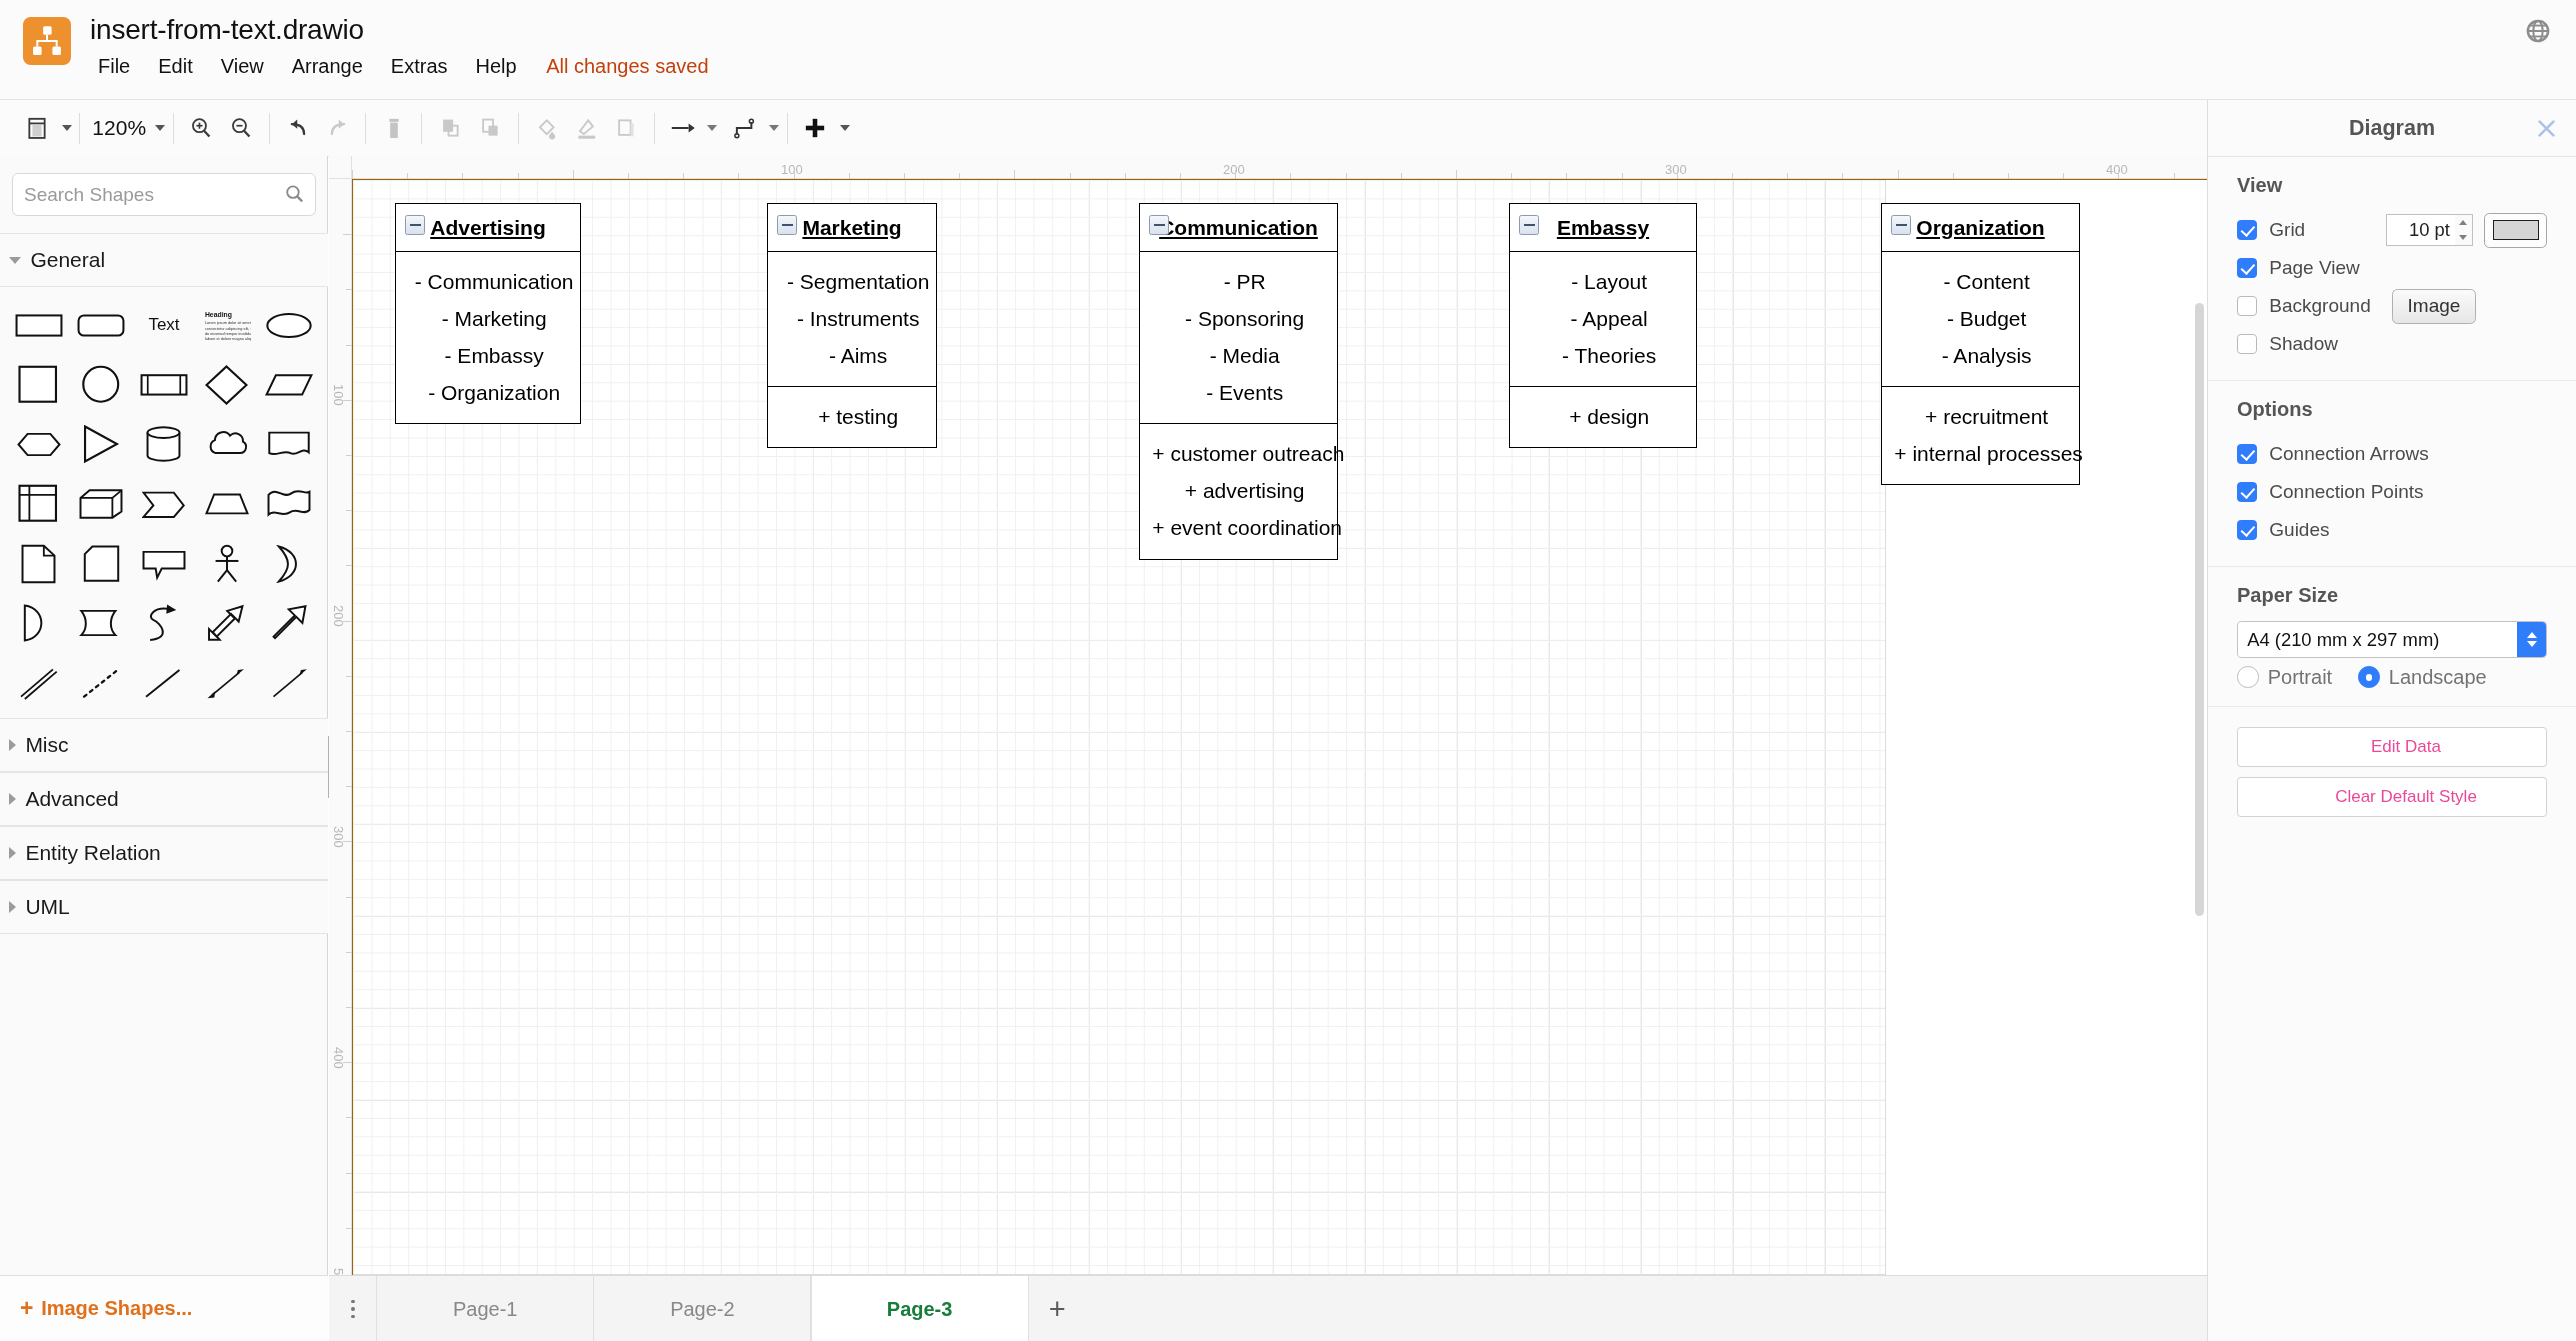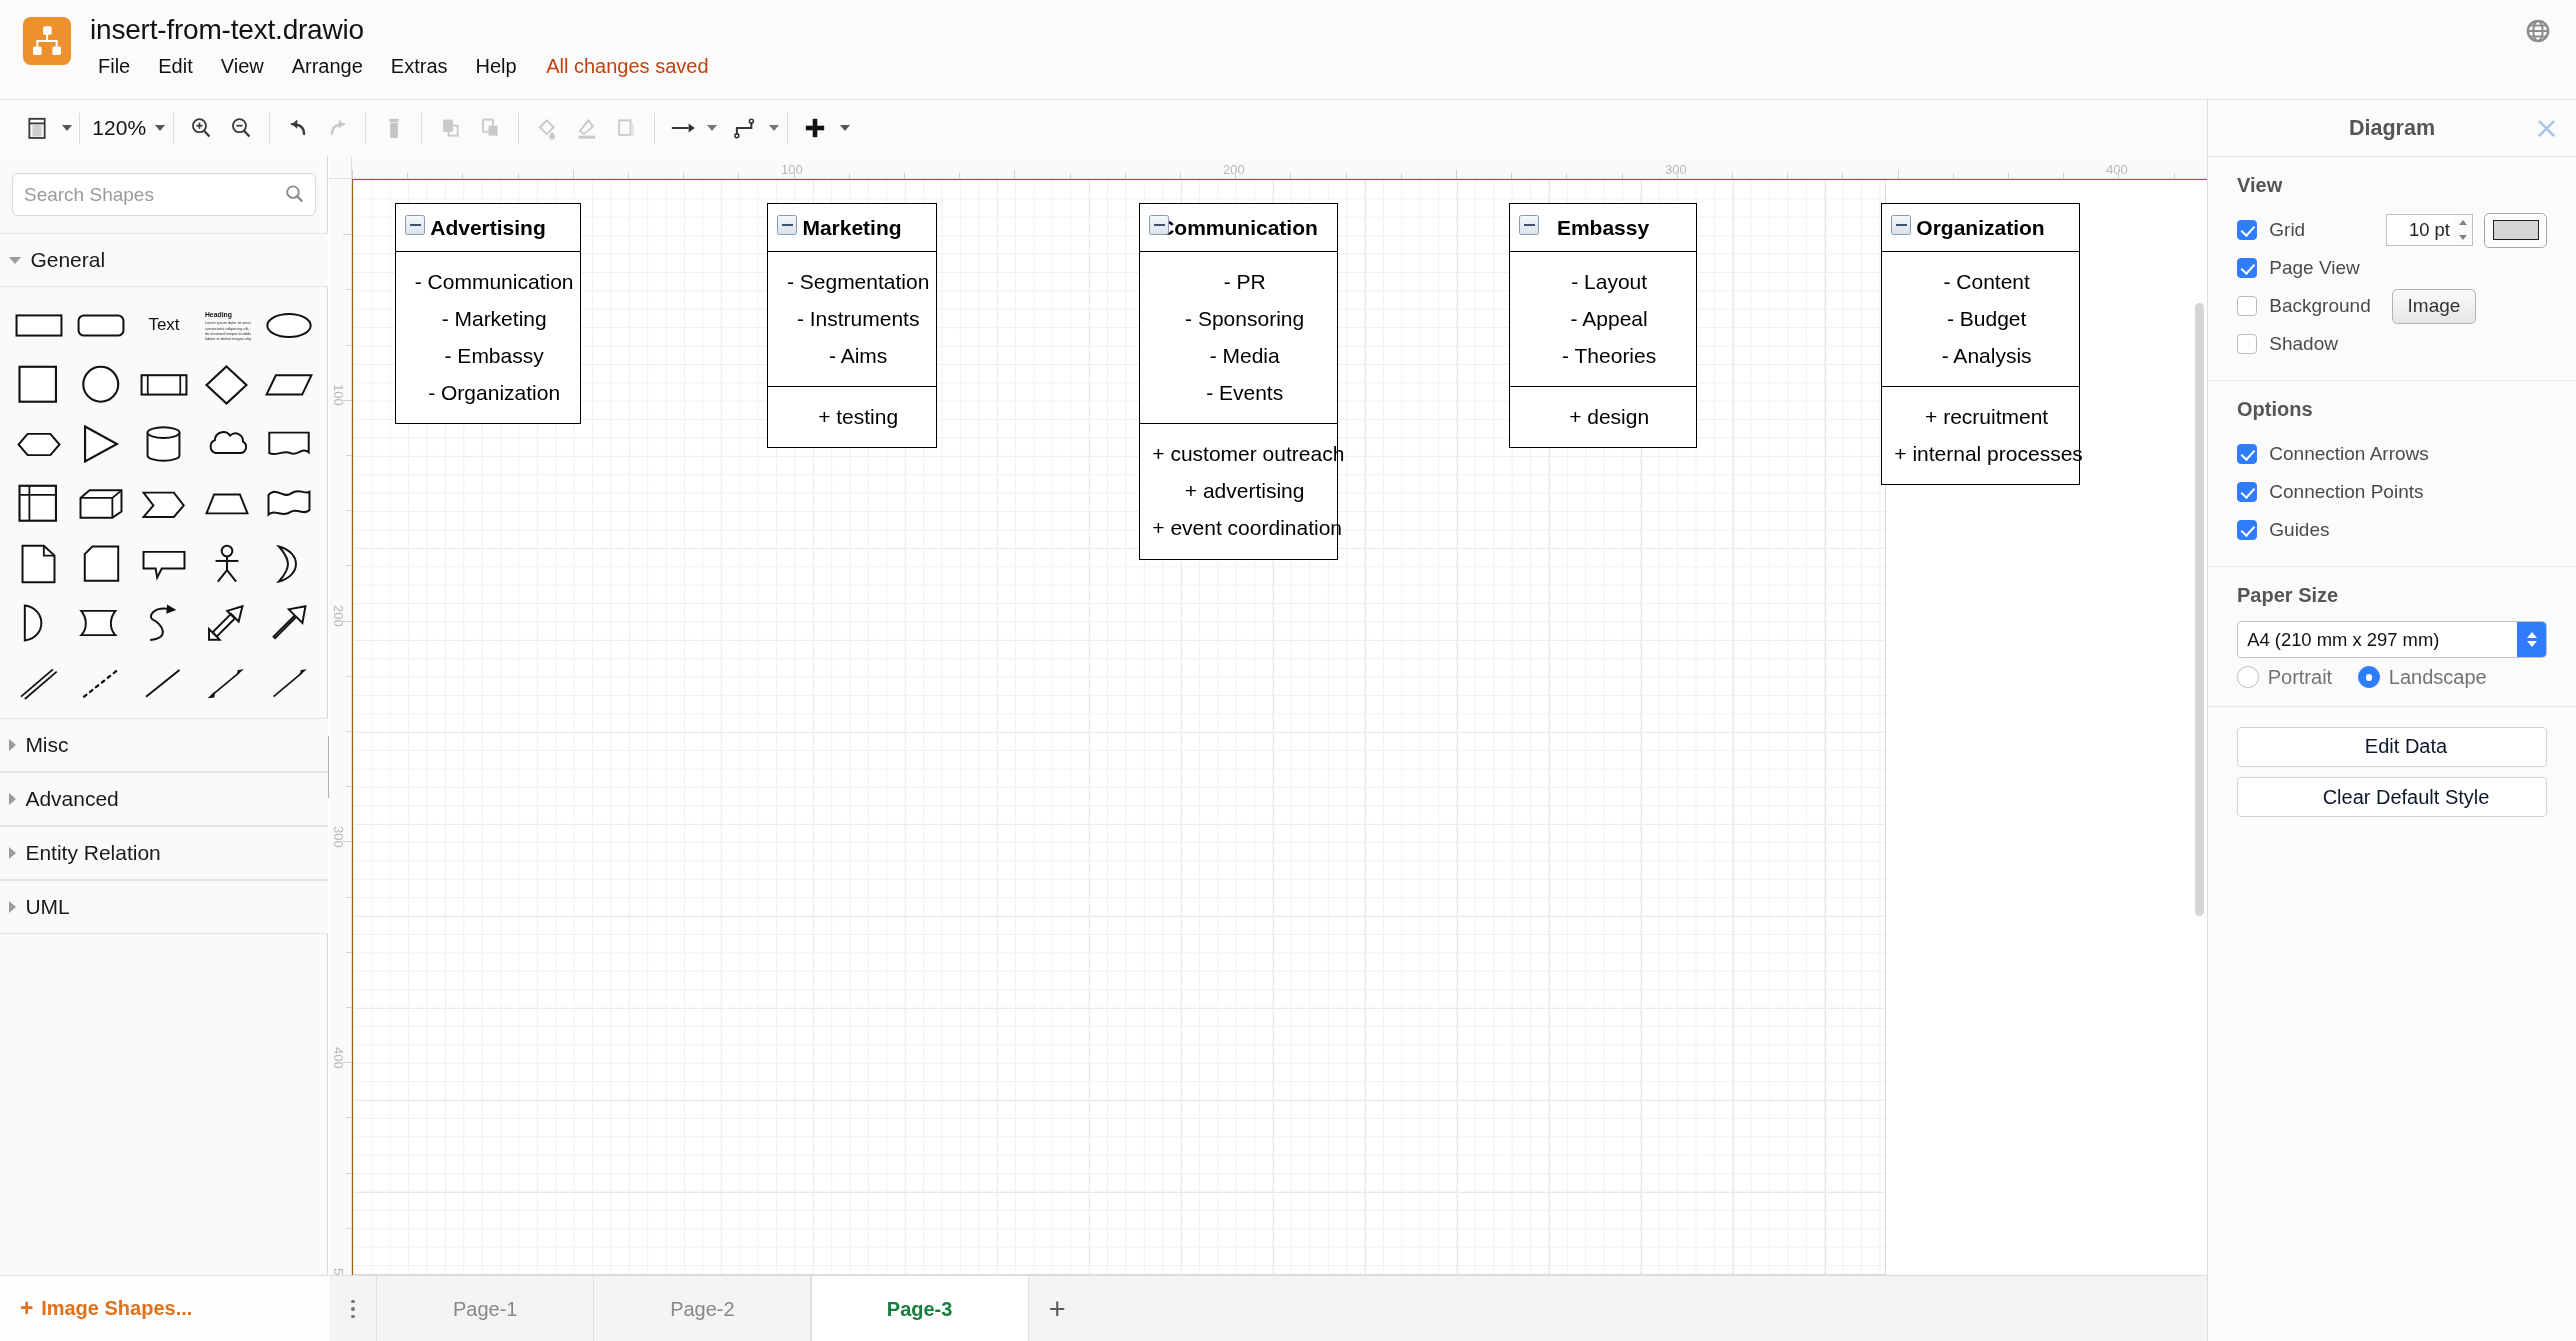--- a/index.html
+++ b/index.html
@@ -131,21 +131,21 @@
   }
 
   
   .uml {
     position: absolute; background: #ffffff;
     border: 1.5px solid #000; font-size: 0;
   }
   .uml-title {
     position: relative; height: 48px; border-bottom: 1.5px solid #000;
     display: flex; align-items: center; justify-content: center;
-    font-size: 21px; font-weight: bold; color: #000;
+    font-size: 21px; font-weight: bold; color: #000; text-decoration: underline;
   }
   .collapse-box {
     position: absolute; left: 9.2px; top: 10.7px; width: 20px; height: 20px;
     background: linear-gradient(#f4f7fb,#d9e2ee); border: 0.8px solid #8a9bb0; border-radius: 2.3px;
   }
   .collapse-box::after {
     content:""; position:absolute; left: 3.8px; top: 8.4px; width: 10.7px; height: 2.3px; background: #41536b;
   }
   .uml-sec { padding: 10.7px 0 12.3px 0; }
   .uml-sec + .uml-sec { border-top: 1.5px solid #000; }
@@ -235,21 +235,21 @@
   .select-arrow i.dn { border-top: 6.1px solid #fff; }
 
   .radio-row { display: flex; align-items: center; margin-top: 7.7px; }
   .radio { width: 21.5px; height: 21.5px; border-radius: 50%; border: 0.8px solid #bdbdbd; background: #fff; margin-right: 9.2px; position: relative; flex: none; }
   .radio.on { background: #2f7dfa; border-color: #2f7dfa; }
   .radio.on::after { content:""; position:absolute; left: 7px; top: 7px; width: 6.1px; height: 6.1px; border-radius: 50%; background:#fff; }
   .radio-label { font-size: 20px; color: #737373; margin-right: 26px; }
 
   .flat-btn {
     width: 100%; height: 40px; border: 0.8px solid #d2d2d2; border-radius: 3.8px;
-    background: #fff; font-size: 20px; color: #0f172a; margin-bottom: 10.7px;
+    background: #fff; font-size: 17px; color: #ec4899; margin-bottom: 10.7px;
     display: flex; align-items: center; justify-content: center;
     font-family: "Liberation Sans", sans-serif;
     padding-left: 28px;
   }
 
   
   .tabbar {
     position: absolute; left: 329px; bottom: 0; width: 1878px; height: 67px;
     background: #f4f4f4; border-top: 0.8px solid #dcdcdc; display: flex; align-items: stretch;
   }

